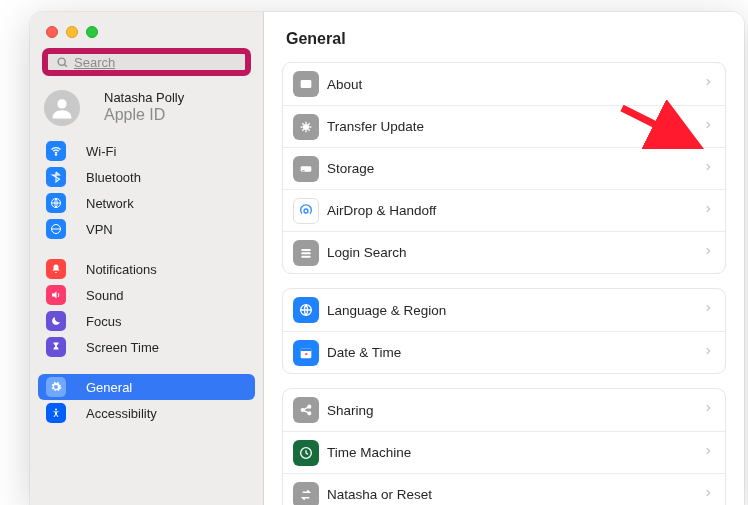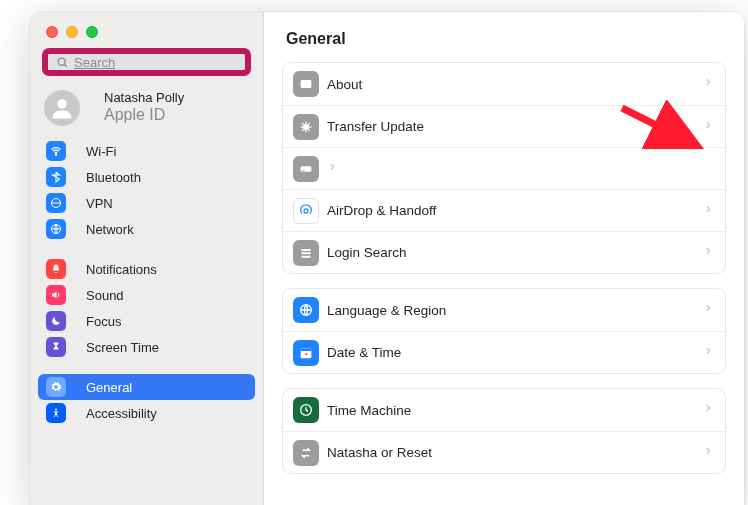--- a/index.html
+++ b/index.html
@@ -195,33 +195,33 @@
             <svg width="12" height="12" viewBox="0 0 24 24" fill="none" stroke="white" stroke-width="2.2">
               <path d="M12 2v20l7-6-14-8 14-0-7-6"></path>
             </svg>
           </span>
           <span>Bluetooth</span>
         </li>
         <li class="side-item">
           <span class="side-icon ic-blue">
             <svg width="12" height="12" viewBox="0 0 24 24" fill="none" stroke="white" stroke-width="2">
               <circle cx="12" cy="12" r="9"></circle>
-              <path d="M3 12h18"></path>
-            </svg>
-          </span>
-          <span>VPN</span>
+              <path d="M3 12h18M12 3c3 3 3 15 0 18M12 3c-3 3-3 15 0 18"></path>
+            </svg>
+          </span>
+          <span>Network</span>
         </li>
         <li class="side-item">
           <span class="side-icon ic-blue">
             <svg width="12" height="12" viewBox="0 0 24 24" fill="none" stroke="white" stroke-width="2">
               <circle cx="12" cy="12" r="9"></circle>
-              <path d="M3 12h18M12 3c3 3 3 15 0 18M12 3c-3 3-3 15 0 18"></path>
-            </svg>
-          </span>
-          <span>Network</span>
+              <path d="M3 12h18"></path>
+            </svg>
+          </span>
+          <span>VPN</span>
         </li>
         <li class="side-spacer"></li>
         <li class="side-item">
           <span class="side-icon ic-red">
             <svg width="12" height="12" viewBox="0 0 24 24" fill="white">
               <path d="M12 3a5 5 0 0 0-5 5v4l-2 3h14l-2-3V8a5 5 0 0 0-5-5zM10 18a2 2 0 0 0 4 0z"></path>
             </svg>
           </span>
           <span>Notifications</span>
         </li>
@@ -298,20 +298,21 @@
                 <path d="M9 5l7 7-7 7"></path>
               </svg></span>
           </div>
           <div class="row">
             <span class="row-icon ri-gray">
               <svg width="16" height="16" viewBox="0 0 24 24" fill="white">
                 <rect x="4" y="8" width="16" height="8" rx="2"></rect>
                 <rect x="6" y="14" width="4" height="1.5" fill="#9c9c9c"></rect>
               </svg>
             </span>
+            <span class="row-label">Storage</span>
             <span class="chevron"><svg width="10" height="14" viewBox="0 0 24 24" fill="none" stroke="currentColor" stroke-width="3">
                 <path d="M9 5l7 7-7 7"></path>
               </svg></span>
           </div>
           <div class="row">
             <span class="row-icon ri-white">
               <svg width="16" height="16" viewBox="0 0 24 24" fill="none" stroke="#2f8cff" stroke-width="2">
                 <circle cx="12" cy="12" r="3"></circle>
                 <path d="M6 16a8 8 0 1 1 12 0"></path>
               </svg>
@@ -356,20 +357,34 @@
                 <rect x="11" y="12" width="3" height="3" fill="#ff5a3c"></rect>
               </svg>
             </span>
             <span class="row-label">Date &amp; Time</span>
             <span class="chevron"><svg width="10" height="14" viewBox="0 0 24 24" fill="none" stroke="currentColor" stroke-width="3">
                 <path d="M9 5l7 7-7 7"></path>
               </svg></span>
           </div>
         </div>
         <div class="group">
+          <div class="row">
+            <span class="row-icon ri-gray">
+              <svg width="16" height="16" viewBox="0 0 24 24" fill="none" stroke="white" stroke-width="2.2">
+                <circle cx="7" cy="12" r="2" fill="white"></circle>
+                <circle cx="17" cy="7" r="2" fill="white"></circle>
+                <circle cx="17" cy="17" r="2" fill="white"></circle>
+                <path d="M9 11l6-3M9 13l6 3"></path>
+              </svg>
+            </span>
+            <span class="row-label">Sharing</span>
+            <span class="chevron"><svg width="10" height="14" viewBox="0 0 24 24" fill="none" stroke="currentColor" stroke-width="3">
+                <path d="M9 5l7 7-7 7"></path>
+              </svg></span>
+          </div>
           <div class="row">
             <span class="row-icon ri-green">
               <svg width="16" height="16" viewBox="0 0 24 24" fill="none" stroke="white" stroke-width="2">
                 <circle cx="12" cy="12" r="8"></circle>
                 <path d="M12 8v4l3 2"></path>
               </svg>
             </span>
             <span class="row-label">Time Machine</span>
             <span class="chevron"><svg width="10" height="14" viewBox="0 0 24 24" fill="none" stroke="currentColor" stroke-width="3">
                 <path d="M9 5l7 7-7 7"></path>

